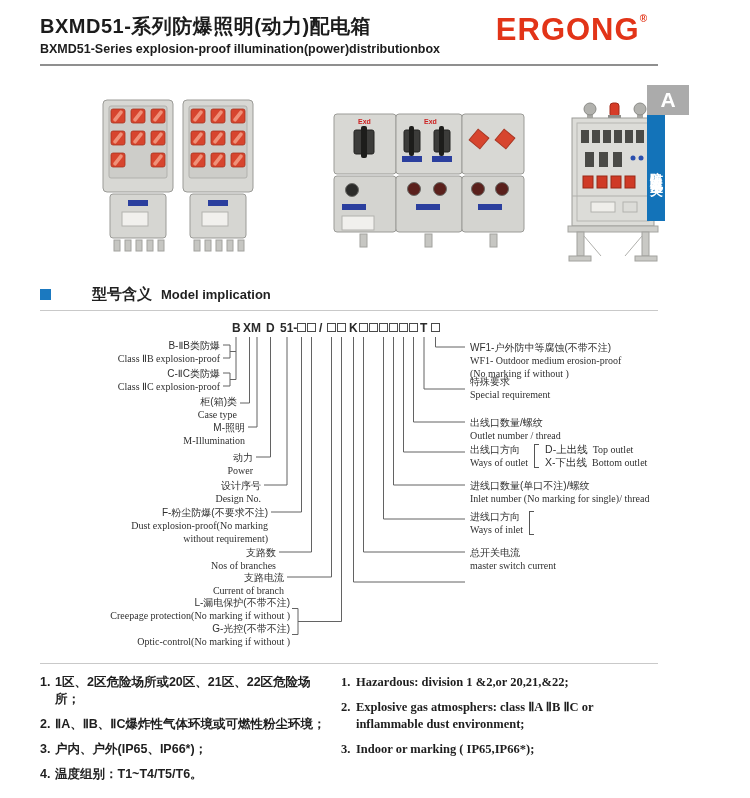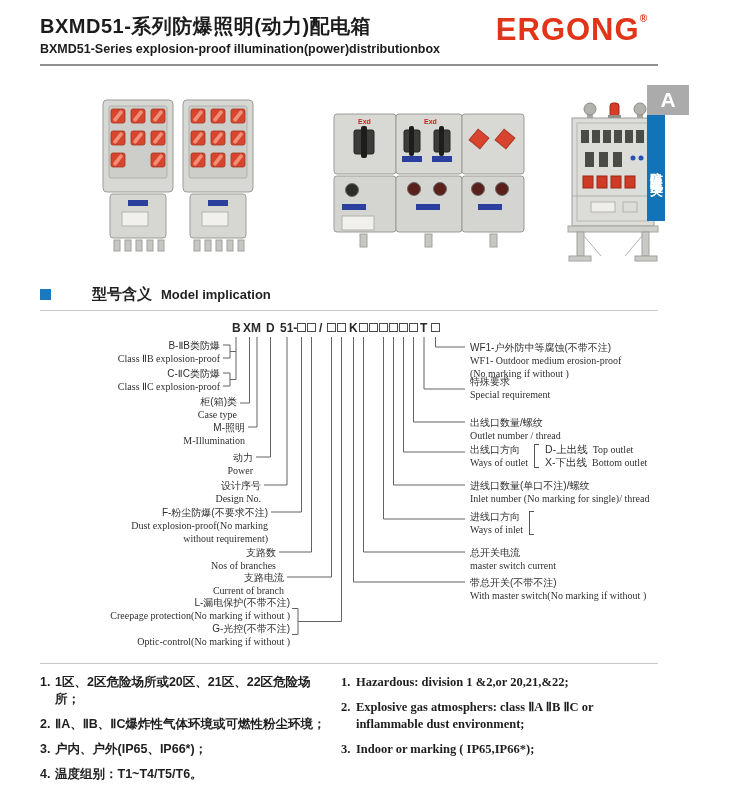--- a/index.html
+++ b/index.html
@@ -347,24 +347,20 @@
           <div class="dz">进线口方向</div>
           <div class="de">Ways of inlet</div>
         </div>
         <div class="opt-bracket"></div>
       </div>
     </div>
     <div class="rl" style="top:231px">
       <div class="dz">总开关电流</div>
       <div class="de">master switch current</div>
     </div>
-    <div class="rl" style="top:261px">
-      <div class="dz">带总开关(不带不注)</div>
-      <div class="de">With master switch(No marking  if without )</div>
-    </div>
   </div>
 
   <div class="rule"></div>
 
   <div class="apps">
     <div class="app-col-zh">
       <div class="app-item">
         <span class="app-num">1.</span>
         <span>1区、2区危险场所或20区、21区、22区危险场所；</span>
       </div>

